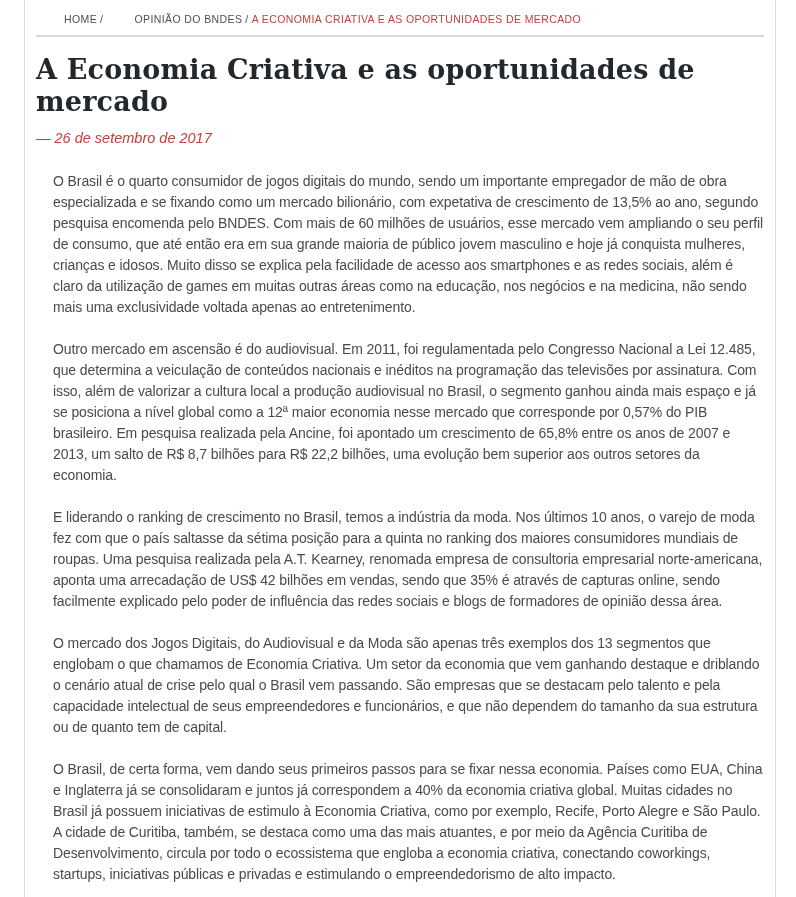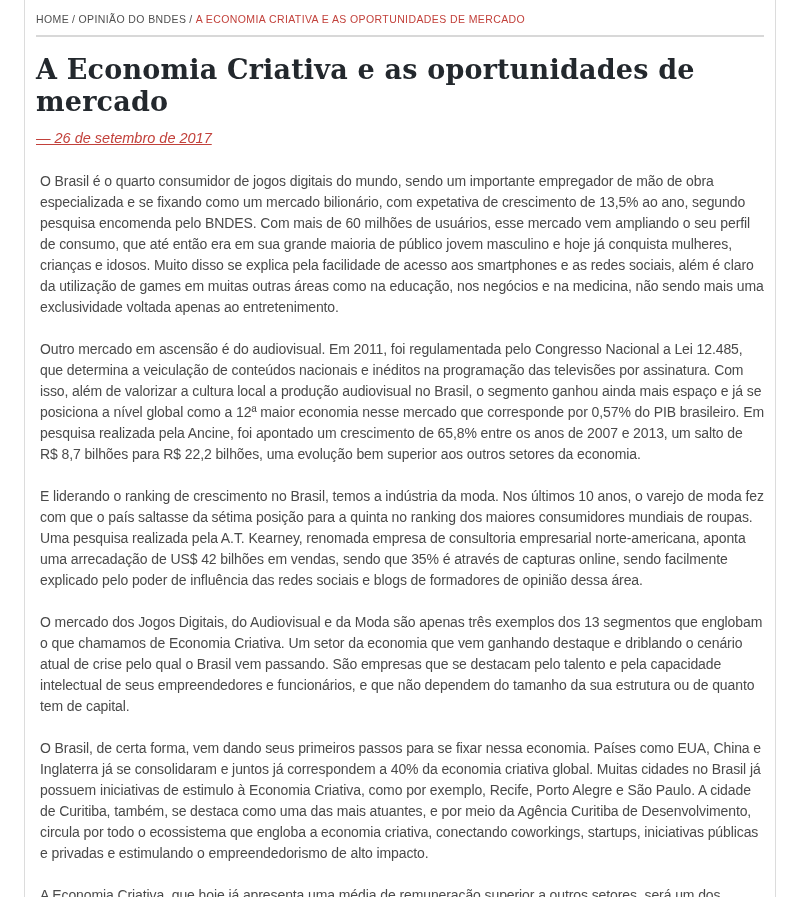--- a/index.html
+++ b/index.html
@@ -24,20 +24,21 @@
     font-size: 10.5px;
     letter-spacing: 0.4px;
     color: #4f4f4f;
     line-height: 14px;
     white-space: nowrap;
   }
   .breadcrumb a {
     color: #4f4f4f;
     text-decoration: none;
     cursor: pointer;
+    margin-left: 28px;
   }
   .breadcrumb .crumb-sep { margin: 0 3px; color: #4f4f4f; }
   .breadcrumb .crumb-current { color: #c2413b; }
   
   .divider {
     margin-top: 9px;
     height: 2px;
     border-top: 1px solid #d8d8d8;
     border-bottom: 1px solid #d8d8d8;
   }
@@ -49,27 +50,26 @@
     font-size: 27px;
     line-height: 32px;
     color: #23282d;
     letter-spacing: 0.2px;
   }
   .article-date {
     margin-top: 12px;
     font-size: 14.5px;
     font-style: italic;
     color: #c2413b;
-    text-decoration: underline;
   }
   .article-body {
     margin-top: 25px;
   }
   .article-body p {
-    margin: 0 0 21px 4px;
+    margin: 0 0 21px 17px;
     font-size: 14px;
     line-height: 21px;
     letter-spacing: -0.1px;
     color: #4a4a4a;
     max-width: 726px;
   }
 </style>
 </head>
 <body>
 

